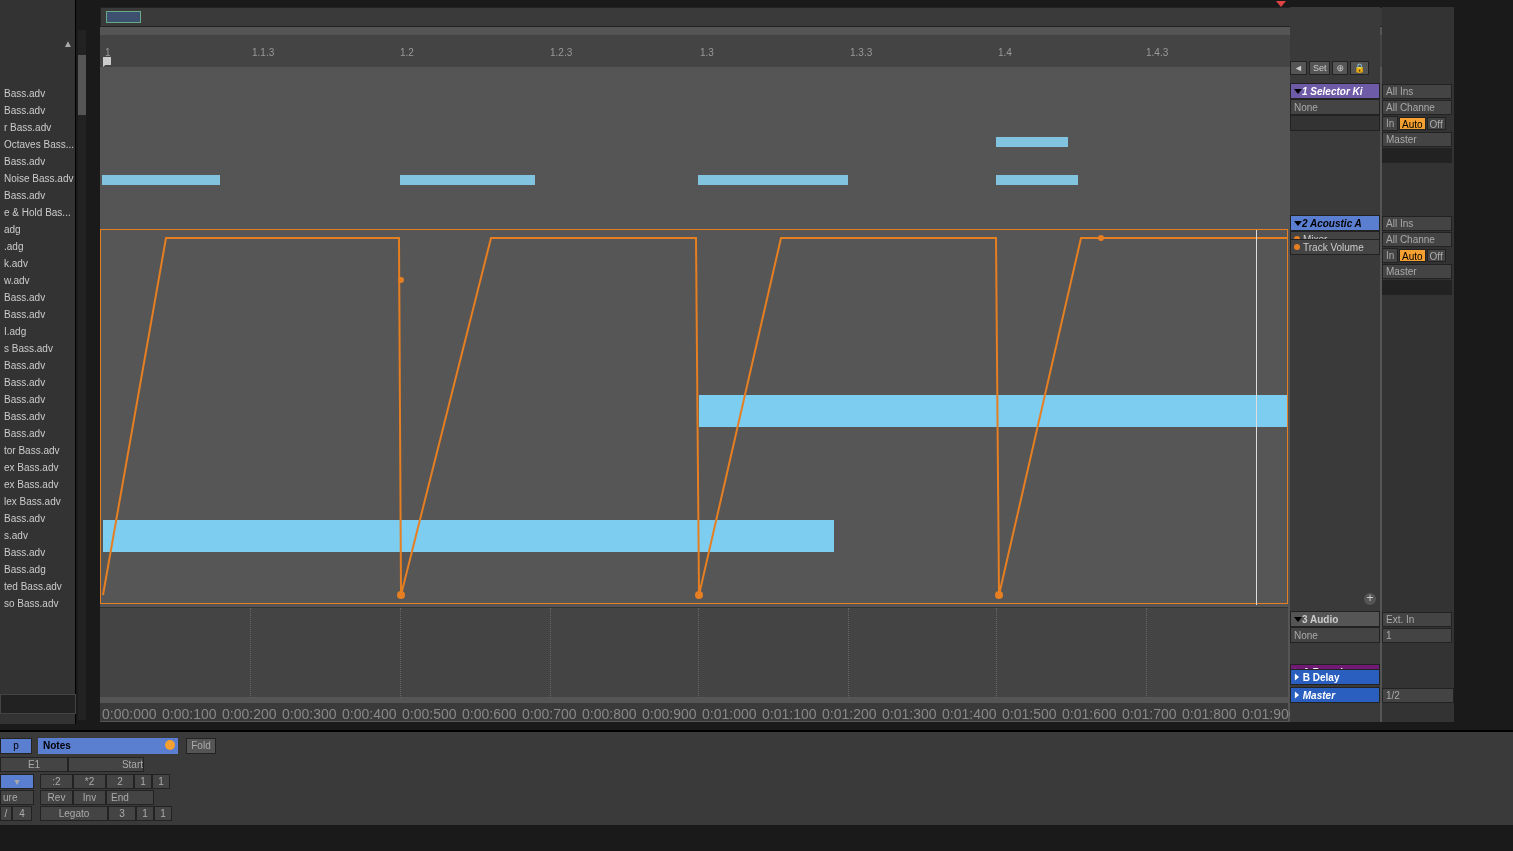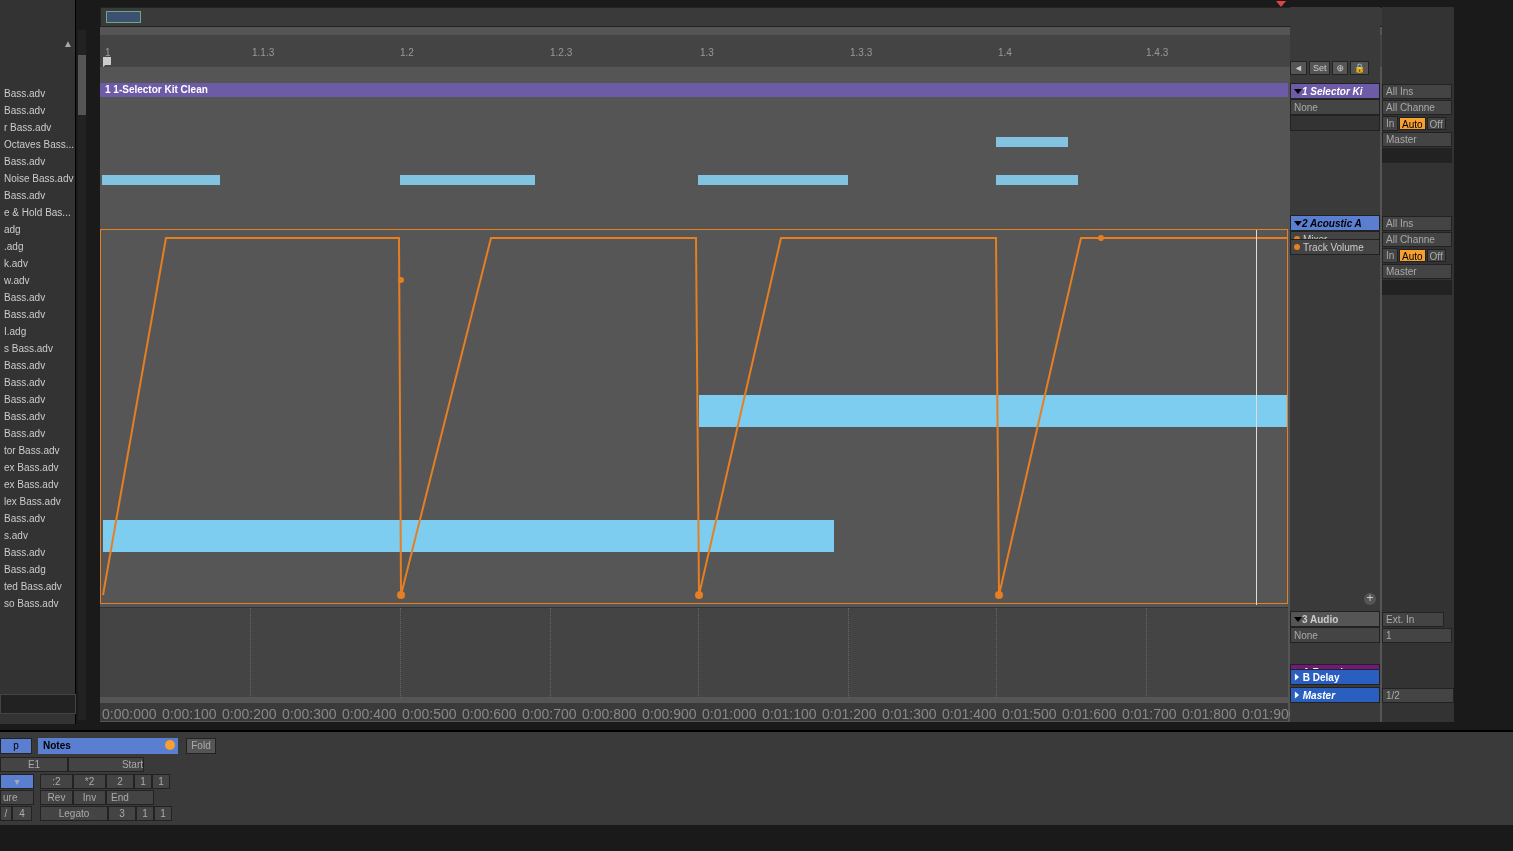--- a/index.html
+++ b/index.html
@@ -142,21 +142,20 @@
     <span class="ruler-mark" style="left:5px">1</span>
     <span class="ruler-mark" style="left:152px">1.1.3</span>
     <span class="ruler-mark" style="left:300px">1.2</span>
     <span class="ruler-mark" style="left:450px">1.2.3</span>
     <span class="ruler-mark" style="left:600px">1.3</span>
     <span class="ruler-mark" style="left:750px">1.3.3</span>
     <span class="ruler-mark" style="left:898px">1.4</span>
     <span class="ruler-mark" style="left:1046px">1.4.3</span>
   </div>
 
-  <div class="track1-header">1 1-Selector Kit Clean</div>
   <div class="track1-marker"></div>
   <div class="track1-lane">
     <div class="clip-note" style="left:2px;top:78px;width:118px"></div>
     <div class="clip-note" style="left:300px;top:78px;width:135px"></div>
     <div class="clip-note" style="left:598px;top:78px;width:150px"></div>
     <div class="clip-note" style="left:896px;top:40px;width:72px"></div>
     <div class="clip-note" style="left:896px;top:78px;width:82px"></div>
   </div>
 
   <div class="track2-lane">
@@ -282,21 +281,21 @@
       <div class="io-cell io-off">Off</div>
     </div>
   <div class="io-row" style="top:256px">
       <div class="io-cell" style="width:70px">Master</div>
     </div>
   <div class="io-row" style="top:272px">
       <div class="io-cell" style="width:70px;background:#222"></div>
     </div>
 
   <div class="io-row" style="top:604px">
-      <div class="io-cell" style="width:62px">Ext. In</div>
+      <div class="io-cell" style="width:70px">Ext. In</div>
     </div>
   <div class="io-row" style="top:620px">
       <div class="io-cell" style="width:70px">1</div>
     </div>
   <div class="io-row" style="top:680px">
       <div class="io-cell" style="width:84px">1/2</div>
     </div>
 </div>
 <div class="right-marker"></div>
 

